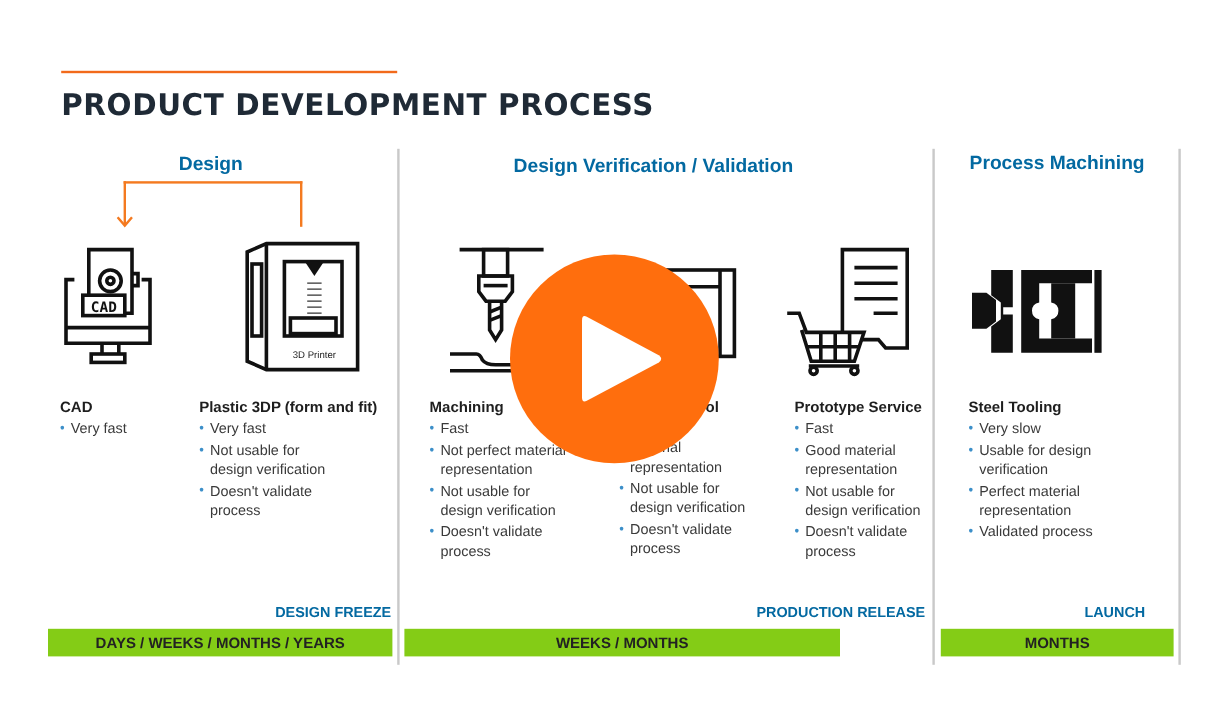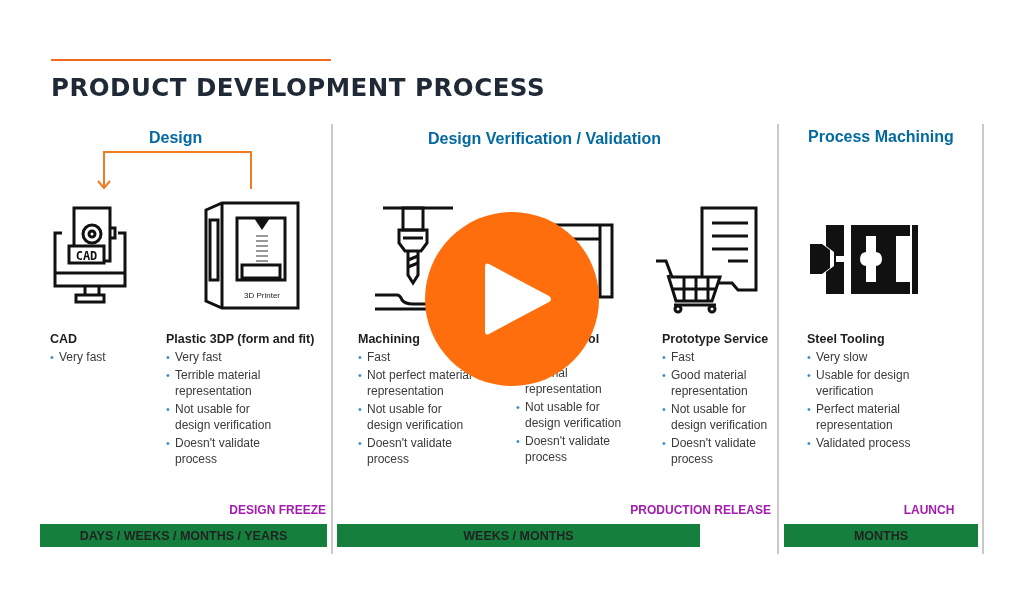--- a/index.html
+++ b/index.html
@@ -10,22 +10,22 @@
                 color:#1f2a36; font-family:"DejaVu Sans", sans-serif; transform:scaleX(0.98); transform-origin:left; }
   .vline { position:absolute; top:124px; width:2px; height:430px; background:#c9c9c9; }
   .phase-title { position:absolute; color:#0369a1; font-weight:bold; font-size:16px; white-space:nowrap; }
   .loop-line { position:absolute; background:#f47a20; }
   .icon { position:absolute; }
   .col { position:absolute; top:331px; font-size:12px; line-height:16px; }
   .col h4 { margin:0 0 2px 0; font-size:12.5px; font-weight:bold; color:#1e1e1e; }
   .col ul { list-style:none; margin:0; padding:0; }
   .col li { position:relative; padding-left:9px; margin-bottom:2px; color:#3a3a3a; }
   .col li::before { content:"•"; position:absolute; left:0; top:0; color:#3c8fc9; font-size:11px; }
-  .milestone { position:absolute; top:503px; font-size:12px; font-weight:bold; color:#a21caf; text-align:right; }
-  .timebar { position:absolute; top:524px; height:23px; background:#15803d; font-weight:bold; font-size:12.5px;
+  .milestone { position:absolute; top:503px; font-size:12px; font-weight:bold; color:#0369a1; text-align:right; }
+  .timebar { position:absolute; top:524px; height:23px; background:#84cc16; font-weight:bold; font-size:12.5px;
              color:#222; display:flex; align-items:center; justify-content:center; }
   .play-button { position:absolute; left:425px; top:212px; width:174px; height:174px; border-radius:50%;
                  background:#ff6e0d; cursor:pointer; }
   .play-button svg { position:absolute; left:58px; top:48px; }
 </style>
 </head>
 <body>
 
 <div class="accent-line"></div>
 <div class="page-title">PRODUCT DEVELOPMENT PROCESS</div>
@@ -132,21 +132,20 @@
 <div class="col" style="left:50px; width:105px;">
   <h4>CAD</h4>
   <ul>
       <li>Very fast</li>
     </ul>
 </div>
 <div class="col" style="left:166px; width:160px;">
   <h4>Plastic 3DP (form and fit)</h4>
   <ul>
     <li>Very fast</li>
-    <li style="width:100px;">Terrible material representation</li>
     <li style="width:112px;">Not usable for design verification</li>
     <li style="width:100px;">Doesn't validate process</li>
   </ul>
 </div>
 <div class="col" style="left:358px; width:150px;">
   <h4>Machining</h4>
   <ul>
     <li>Fast</li>
     <li style="width:130px;">Not perfect material representation</li>
     <li style="width:112px;">Not usable for design verification</li>

